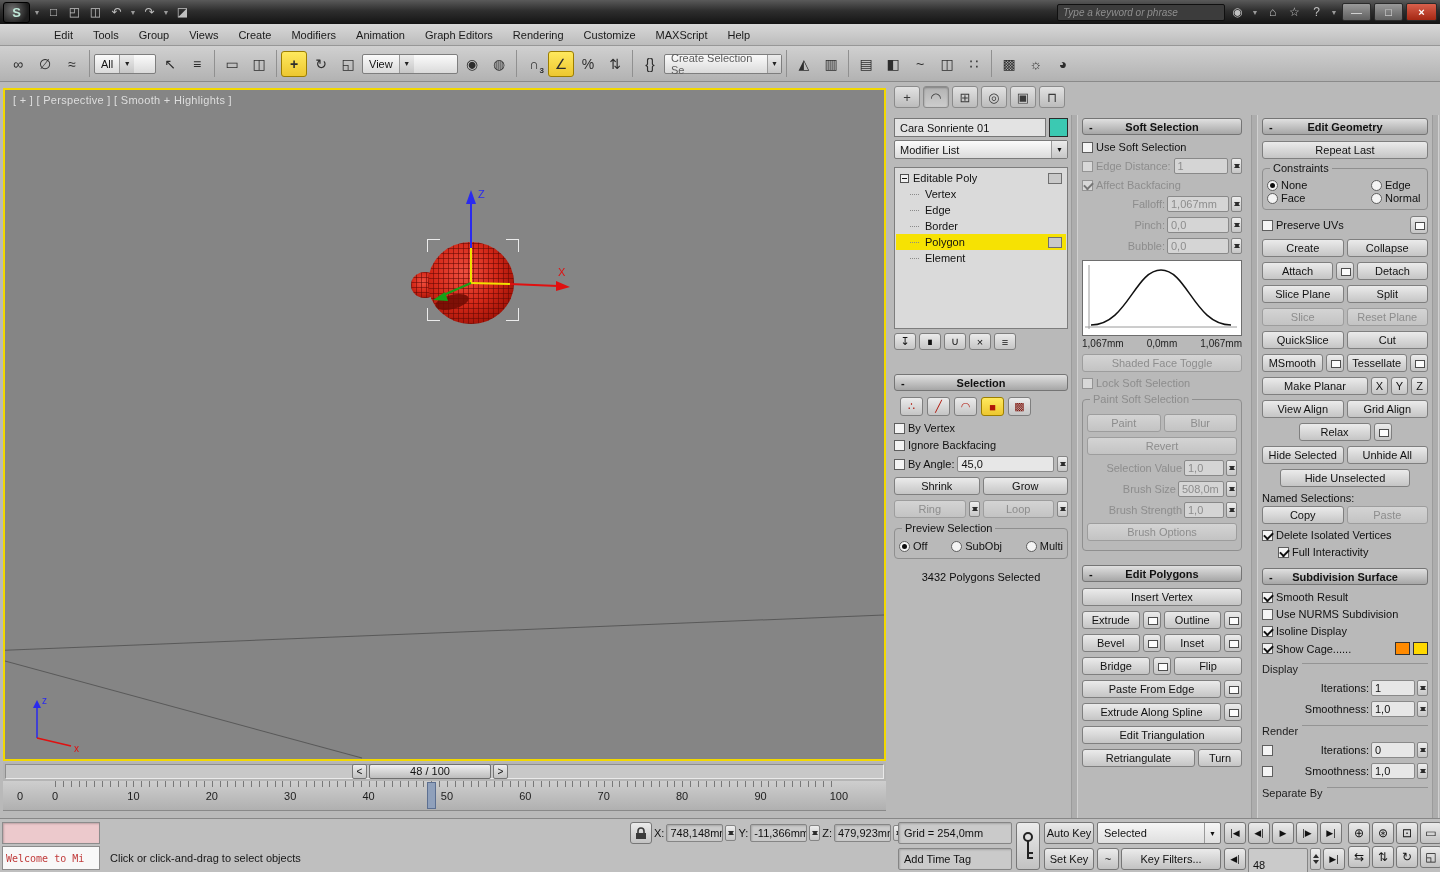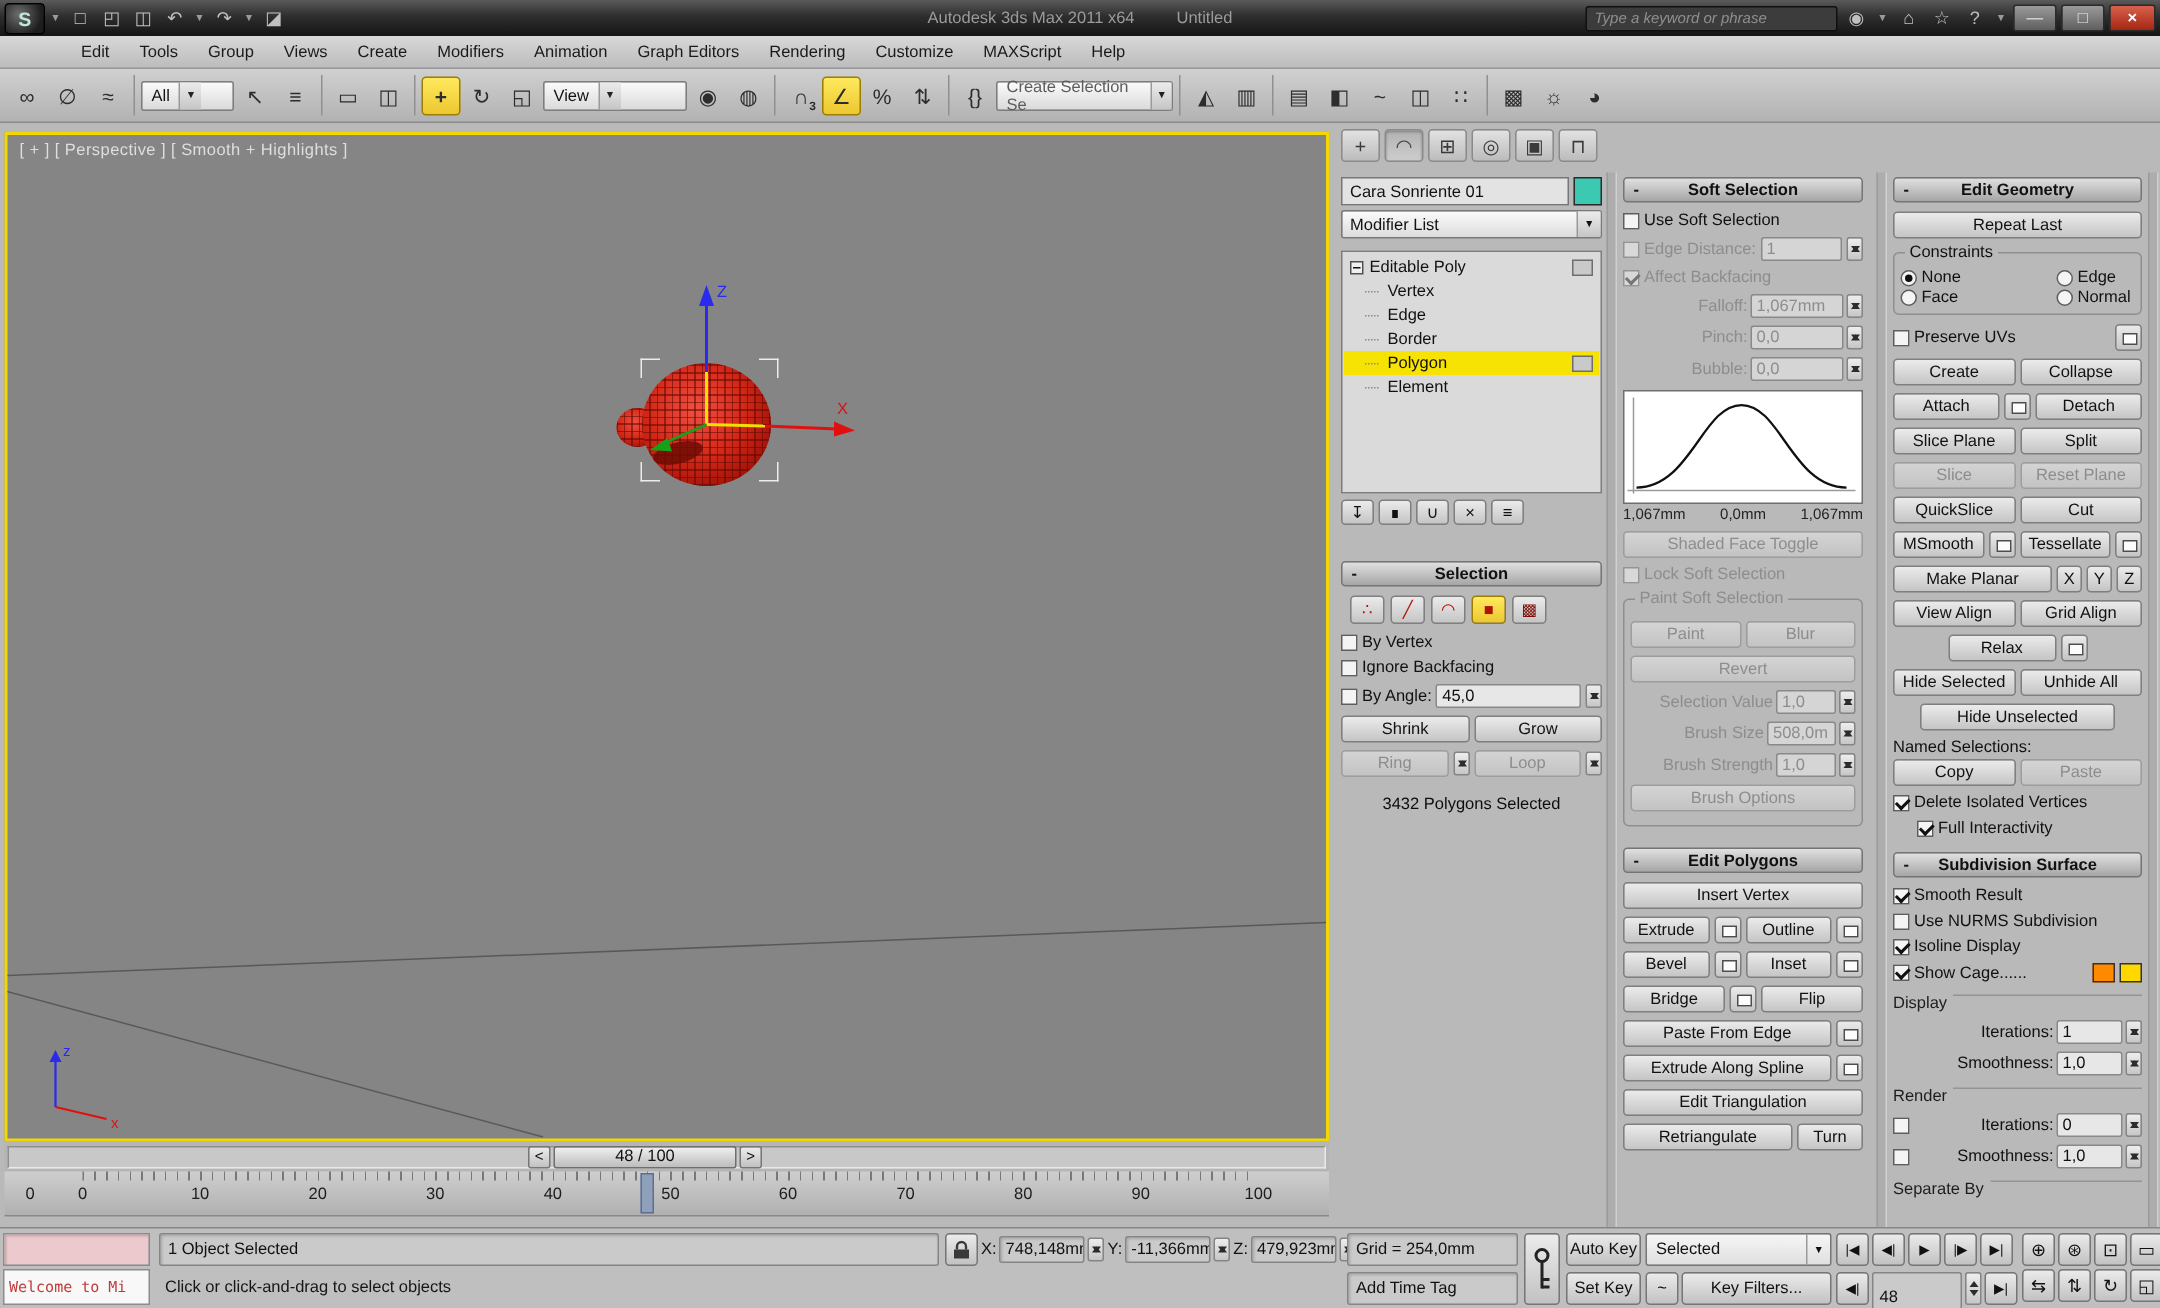--- a/index.html
+++ b/index.html
@@ -136,23 +136,20 @@
   <div class="logo">S</div>
   <span class="qcaret">▼</span>
   <span class="qbtn">□</span>
   <span class="qbtn">◰</span>
   <span class="qbtn">◫</span>
   <span class="qbtn">↶</span>
   <span class="qcaret">▼</span>
   <span class="qbtn">↷</span>
   <span class="qcaret">▼</span>
   <span class="qbtn">◪</span>
-  <div class="tb-title">
-    <span>Autodesk 3ds Max 2011 x64</span><span>Untitled</span>
-  </div>
   <div class="tb-right">
     <input class="tb-search" placeholder="Type a keyword or phrase" style="">
     <span class="qbtn">◉</span>
     <span class="qcaret">▼</span>
     <span class="qbtn">⌂</span>
     <span class="qbtn">☆</span>
     <span class="qbtn">?</span>
     <span class="qcaret">▼</span>
     <span class="winbtn">—</span>
     <span class="winbtn">□</span>
@@ -368,20 +365,37 @@
       <div class="brow">
         <span class="btn flex1">Shrink</span>
         <span class="btn flex1">Grow</span>
       </div>
       <div class="brow">
         <span class="btn flex1 dis">Ring</span>
         <span class="spin"></span>
         <span class="btn flex1 dis">Loop</span>
         <span class="spin"></span>
       </div>
+      <div class="grp">
+        <span class="gtitle">Preview Selection</span>
+        <div class="brow" style="justify-content:space-between;margin:2px 0">
+          <span style="display:flex;gap:3px;align-items:center">
+              <span class="rad on"></span>
+              <span class="lab">Off</span>
+            </span>
+          <span style="display:flex;gap:3px;align-items:center">
+              <span class="rad"></span>
+              <span class="lab">SubObj</span>
+            </span>
+          <span style="display:flex;gap:3px;align-items:center">
+              <span class="rad"></span>
+              <span class="lab">Multi</span>
+            </span>
+        </div>
+      </div>
       <div class="statusline">3432 Polygons Selected</div>
     </div>
   </div>
 
   <div class="col col2">
     <div class="rhead">
       <span class="mins">-</span>
       <span>Soft Selection</span>
     </div>
     <div class="brow">
@@ -644,21 +658,20 @@
       </div>
     <div class="sep">
         <span>Separate By</span>
       </div>
   </div>
 </div>
 
 <div class="statusbar">
   <div class="listener1"></div>
   <div class="listener2">Welcome to Mi</div>
-  <div class="sfield" style="left:106px;top:3px;width:520px">1 Object Selected</div>
   <div class="prompt">Click or click-and-drag to select objects</div>
   <div class="sbtn" style="left:630px;top:3px;width:22px">
     <svg width="12" height="13">
         <rect x="1" y="6" width="10" height="6" fill="#3a3a3a"></rect>
         <path d="M3,6 V4 a3,3 0 0 1 6,0 V6" fill="none" stroke="#3a3a3a" stroke-width="1.6"></path>
       </svg>
   </div>
   <div class="xyz">
     <span class="lab">X:</span>
     <span class="numf">748,148mm</span>

